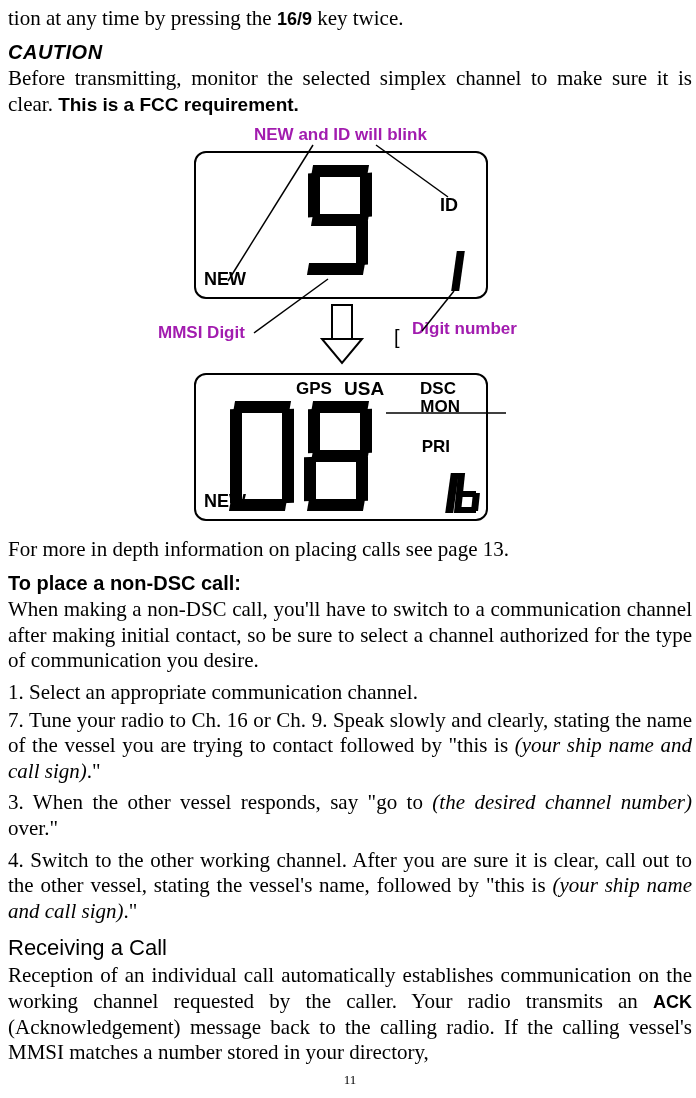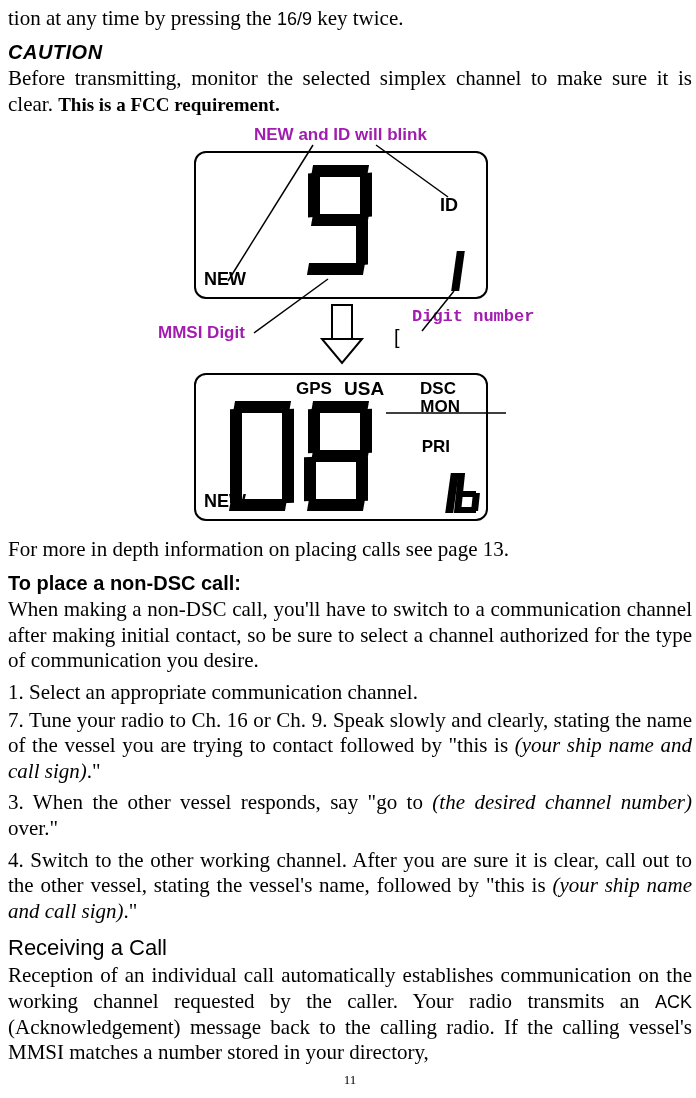--- a/index.html
+++ b/index.html
@@ -3,24 +3,24 @@
 <meta charset="utf-8">
 <style>
   * { box-sizing: border-box; margin: 0; padding: 0; }
   html, body { width: 696px; background: #fff; font-family: "Times New Roman", Times, serif; color: #000; }
   body { padding: 6px 4px 0 8px; font-size: 21px; line-height: 1.22; }
   .para { text-align: justify; margin: 0 0 6px 0; }
   .tight { margin-bottom: 2px; }
   .caution { font-family: Arial, Helvetica, sans-serif; font-weight: bold; font-style: italic; font-size: 20px; letter-spacing: 0.5px; margin: 8px 0 2px 0; }
   .heading { font-family: Arial, Helvetica, sans-serif; font-weight: normal; font-size: 22px; margin: 10px 0 2px 0; }
   .stepHead { font-family: Arial, Helvetica, sans-serif; font-weight: bold; font-size: 20px; margin: 8px 0 2px 0; }
-  .sans { font-family: Liberation Serif, serif; }
+  .sans { font-family: Liberation Sans, sans-serif; }
   .bold { font-weight: bold; }
   .ital { font-style: italic; }
-  .smallcode { font-family: Arial, Helvetica, sans-serif; font-weight: normal; font-size: 18px; }
+  .smallcode { font-family: Arial, Helvetica, sans-serif; font-weight: bold; font-size: 18px; }
   .figwrap { position: relative; width: 100%; height: 414px; }
   .lcd { position: absolute; border: 2px solid #000; border-radius: 12px; background: #fff; }
   .lcd1 { left: 186px; top: 28px; width: 294px; height: 148px; }
   .lcd2 { left: 186px; top: 250px; width: 294px; height: 148px; }
   .lbl { position: absolute; font-family: Arial, Helvetica, sans-serif; font-weight: bold; font-size: 17px; color:#a21caf; }
   .lcdtxt { position: absolute; font-family: Arial, Helvetica, sans-serif; font-weight: bold; color:#000; }
   .lcd1 .new { left: 8px; bottom: 6px; font-size: 18px; }
   .lcd1 .id  { right: 28px; top: 42px; font-size: 18px; }
   .lcd2 .new { left: 8px; bottom: 6px; font-size: 18px; }
   .lcd2 .gps { left: 100px; top: 4px; font-size: 17px; }
@@ -108,21 +108,21 @@
       <div class="seg v2"></div>
       <div class="seg v3"></div>
   </div>
 
   <div class="dig digsm d1s">
       <div class="seg v"></div>
     </div>
 
   <div class="lbl" style="left:150px; top:200px;">MMSI Digit</div>
   <span class="brkt">[</span>
-  <div class="lbl" style="left:404px; top:184px;font-family:Liberation Mono, monospace;">Digit number</div>
+  <div class="lbl" style="left:404px; top:196px;">Digit number</div>
 
   <svg class="arrow" width="48" height="64">
     <rect x="14" y="2" width="20" height="34" fill="none" stroke="#000" stroke-width="2"></rect>
     <polygon points="4,36 44,36 24,60" fill="#fff" stroke="#000" stroke-width="2"></polygon>
   </svg>
 
   <div class="lcd lcd2">
     <span class="lcdtxt new">NEW</span>
     <span class="lcdtxt gps">GPS</span>
     <span class="lcdtxt usa">USA</span>

